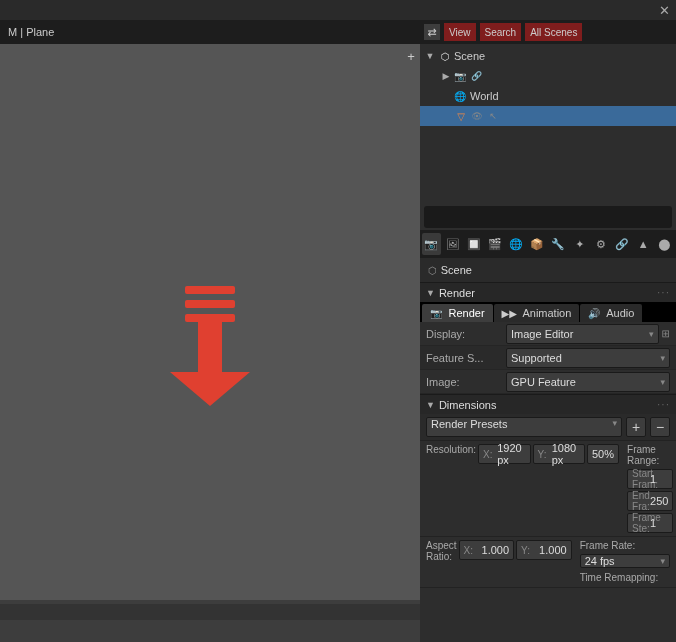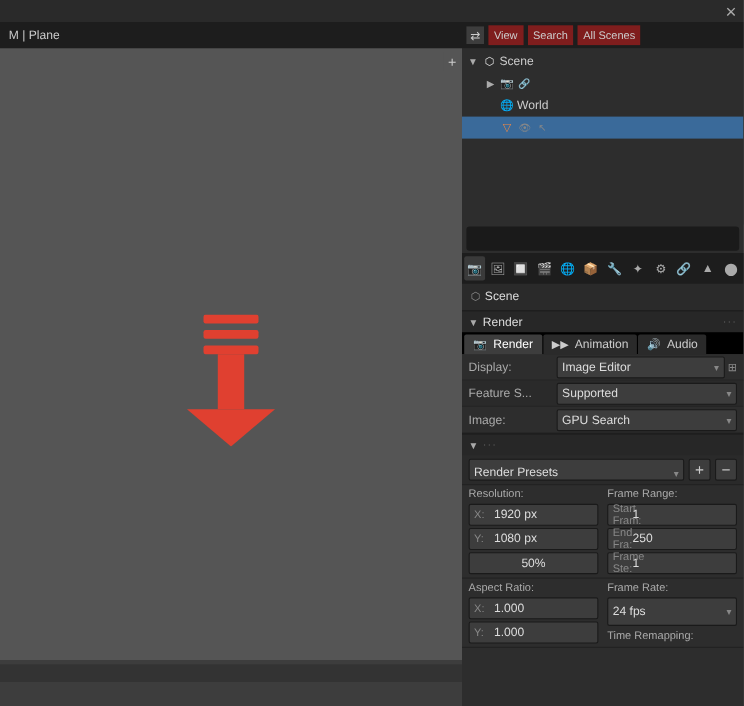--- a/index.html
+++ b/index.html
@@ -364,21 +364,21 @@
     .presets-dropdown {
       flex: 1;
       height: 20px;
       background: #3d3d3d;
       border: 1px solid #1a1a1a;
       border-radius: 2px;
       color: #ddd;
       font-size: 11px;
       padding: 0 4px;
       display: flex;
-      align-items: flex-end;
+      align-items: flex-start;
       justify-content: space-between;
       cursor: pointer;
     }
     .icon-btn {
       width: 20px;
       height: 20px;
       background: #3d3d3d;
       border: 1px solid #1a1a1a;
       border-radius: 2px;
       color: #ddd;
@@ -392,21 +392,20 @@
     
     .res-section {
       display: flex;
       padding: 3px 6px;
       gap: 8px;
       border-bottom: 1px solid #222;
     }
     .res-left {
       flex: 1;
       display: flex;
-      flex-direction: column;
       gap: 2px;
     }
     .res-right {
       flex: 1;
       display: flex;
       flex-direction: column;
       gap: 2px;
     }
     .res-label {
       color: #aaa;
@@ -600,28 +599,29 @@
             <span>Supported</span>
             <span class="prop-dropdown-arrow">▾</span>
           </div>
         </div>
       </div>
 
       <div class="prop-row">
         <span class="prop-label">Image:</span>
         <div class="prop-value-container">
           <div class="prop-dropdown">
-            <span>GPU Search</span>
+            <span>GPU Feature</span>
             <span class="prop-dropdown-arrow">▾</span>
           </div>
         </div>
       </div>
 
       <div class="section-header">
         <span class="section-arrow">▼</span>
+        <span class="section-title">Dimensions</span>
         <span class="section-dots">···</span>
       </div>
 
       <div class="render-presets-row">
         <div class="presets-dropdown">
           <span>Render Presets</span>
           <span style="color:#888; font-size:9px">▾</span>
         </div>
         <div class="icon-btn" style="font-size:14px; color:#ccc">+</div>
         <div class="icon-btn" style="font-size:14px; color:#ccc">−</div>

